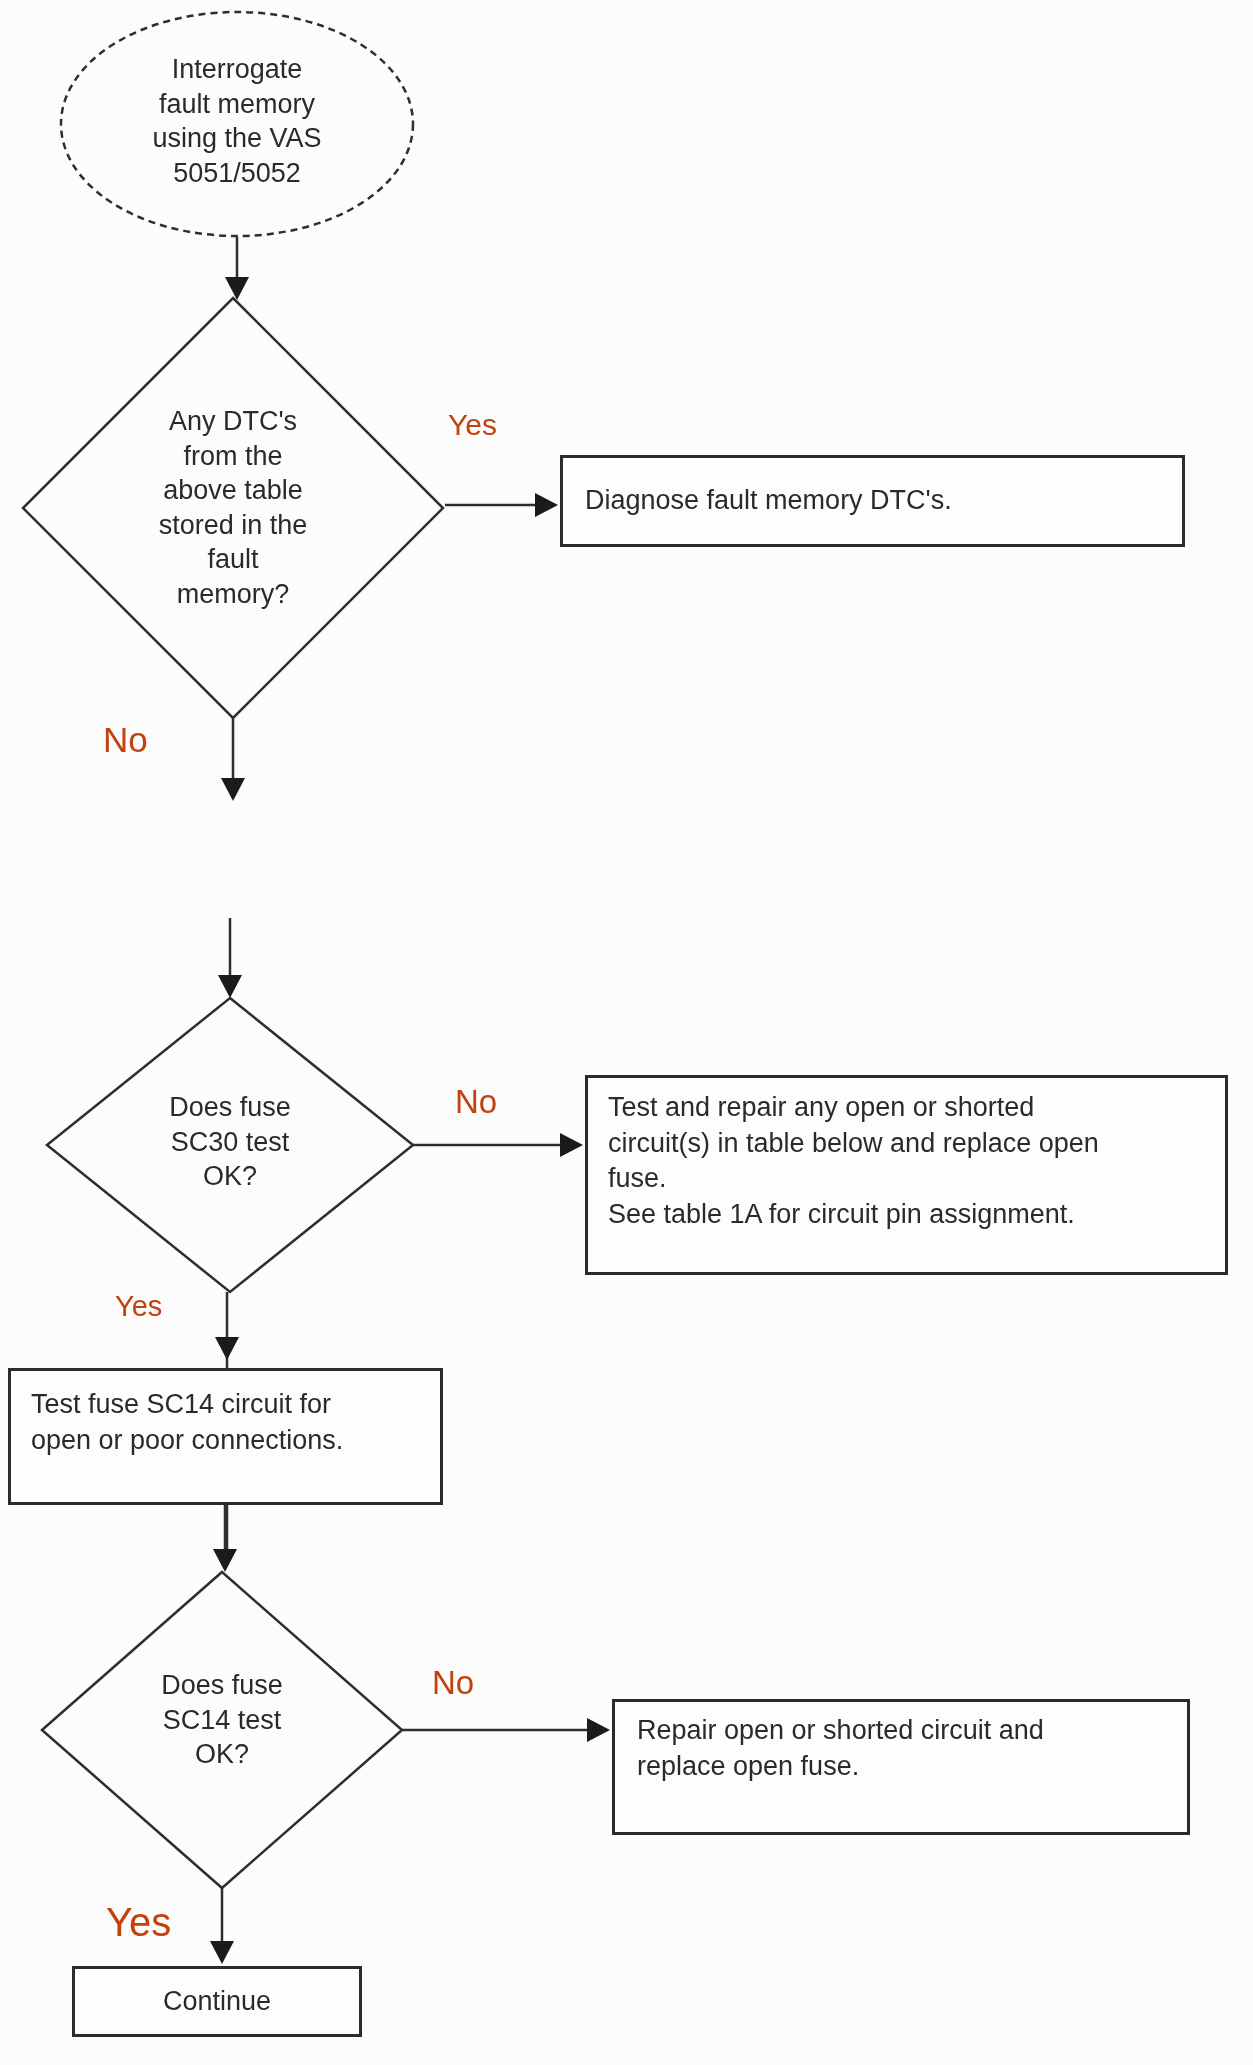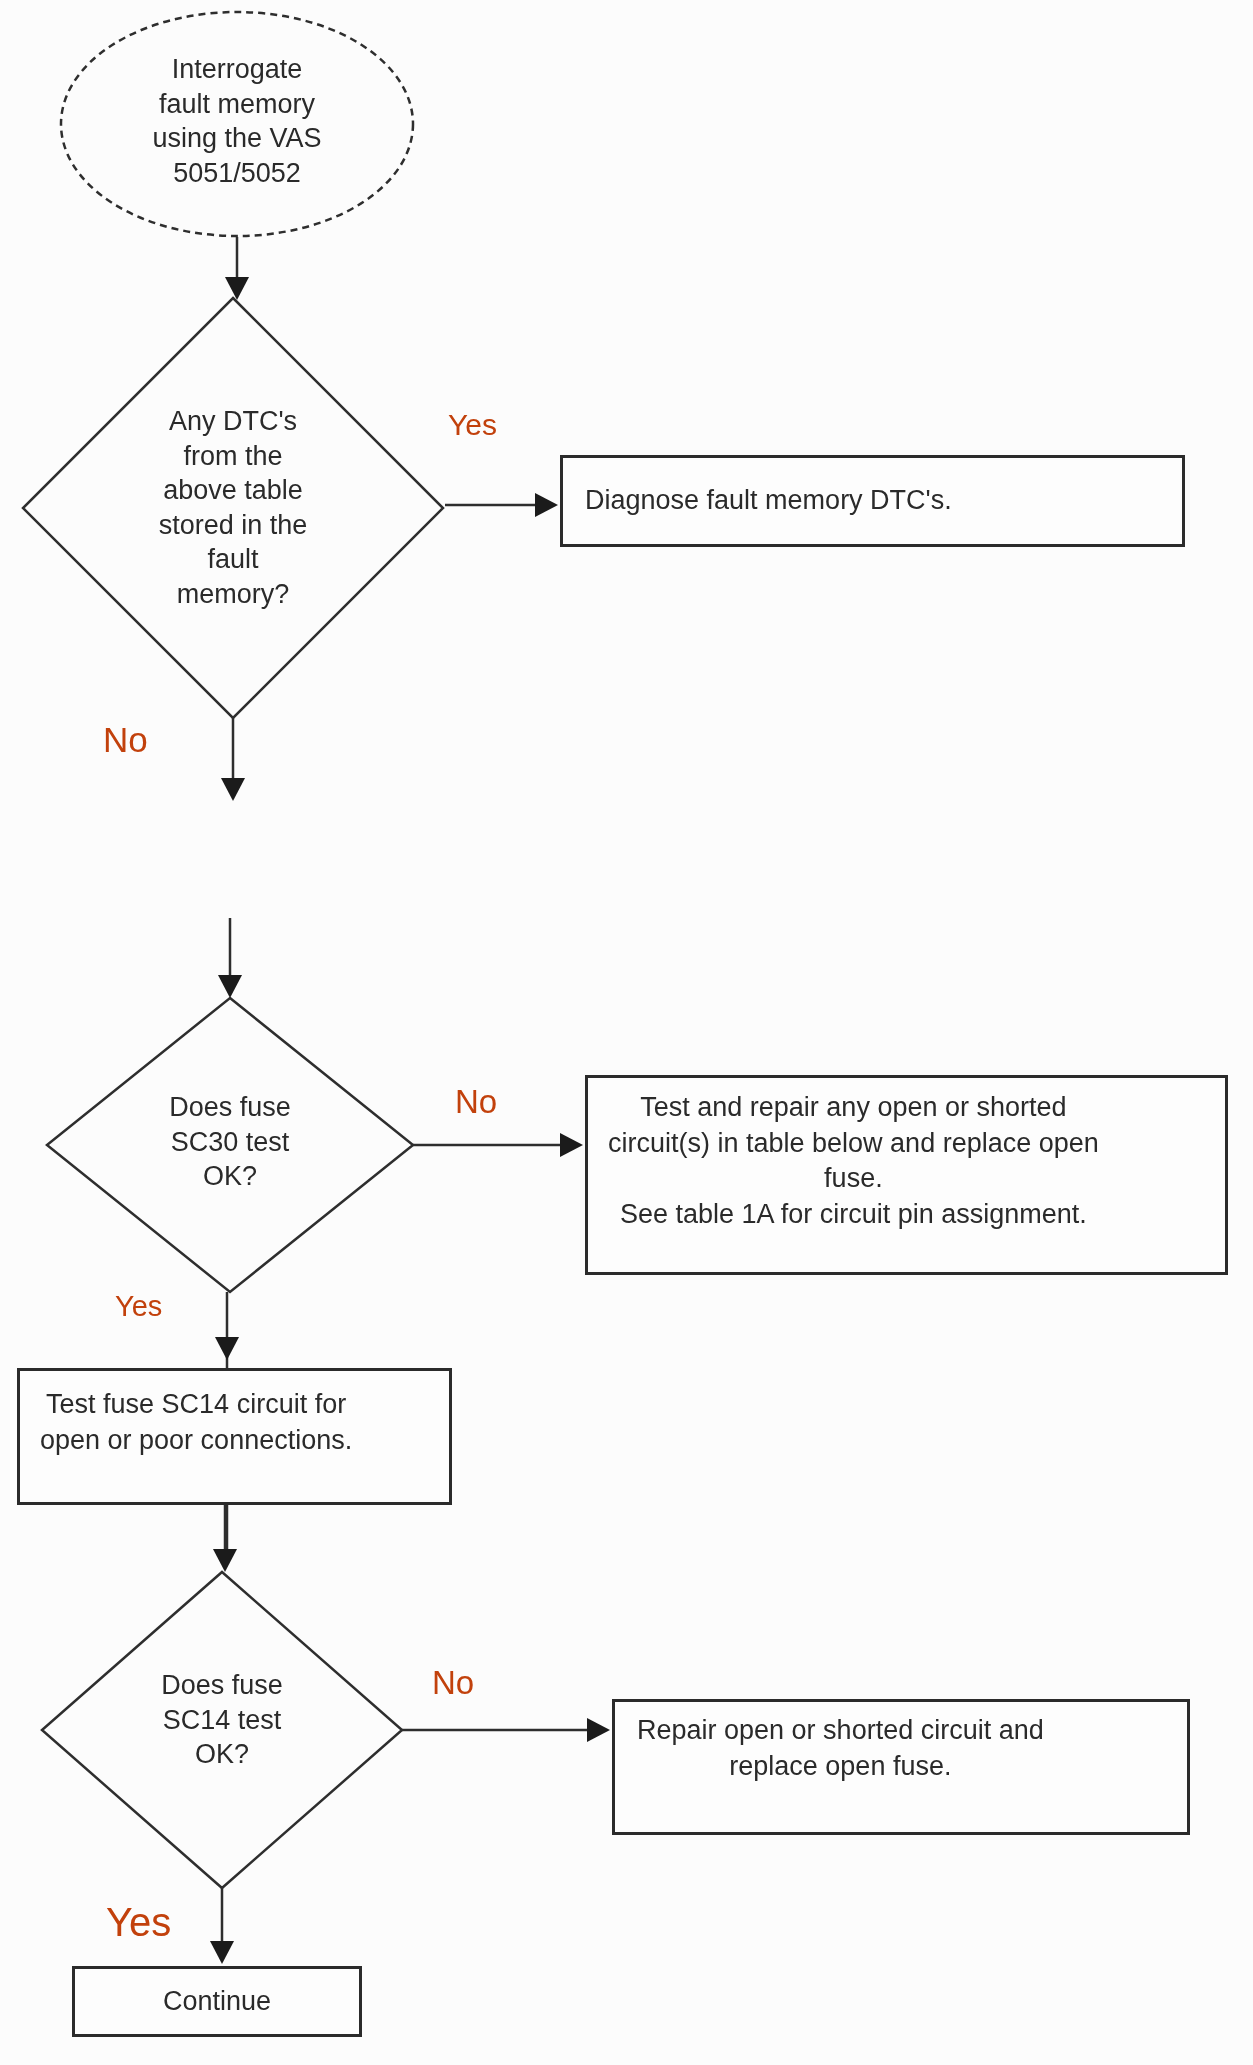--- a/index.html
+++ b/index.html
@@ -50,21 +50,20 @@
     box-sizing: border-box;
   }
   .v-center { align-items: center; }
   .v-top    { align-items: flex-start; margin-top: 32px; }
   .h-center { justify-content: center; }
   .box-text {
     white-space: pre-line;
     font-size: 27px;
     line-height: 1.32;
     color: #2a2a2a;
-    text-align: center;
   }
   .edge-label {
     position: absolute;
     color: #c2410c;
     font-size: 32px;
   }
   .lbl-yes1 { left: 448px; top: 408px; font-size: 30px; }
   .lbl-no1  { left: 103px; top: 720px; font-size: 35px; }
   .lbl-no2  { left: 455px; top: 1083px; font-size: 33px; }
   .lbl-yes2 { left: 115px; top: 1290px; font-size: 29px; }
@@ -72,21 +71,21 @@
   .lbl-yes3 { left: 106px; top: 1900px; font-size: 40px; }
 
   .start-label { left: 97px;  top: 52px;   width: 280px; }
   .d1-label    { left: 103px; top: 404px;  width: 260px; }
   .d2-label    { left: 120px; top: 1090px; width: 220px; }
   .d3-label    { left: 112px; top: 1668px; width: 220px; }
 
   .box-diagnose { left: 560px; top: 455px;  width: 625px; height: 92px;  padding-left: 22px; }
   .box-sc30     { left: 17px;  top: 807px;  width: 436px; height: 111px; padding-left: 20px; }
   .box-repair2  { left: 585px; top: 1043px; width: 643px; height: 200px; padding: 12px 16px 0 20px; }
-  .box-sc14     { left: 8px;   top: 1368px; width: 435px; height: 137px; padding-left: 20px; padding-bottom: 28px; margin-left: 9px; }
+  .box-sc14     { left: 8px;   top: 1368px; width: 435px; height: 137px; padding-left: 20px; padding-bottom: 28px; }
   .box-repair3  { left: 612px; top: 1667px; width: 578px; height: 136px; padding: 11px 16px 0 22px; }
   .box-continue { left: 72px;  top: 1966px; width: 290px; height: 71px; }
 </style>
 </head>
 <body>
 
 <div id="canvas">
 
   <svg id="shape-layer" viewBox="0 0 1253 2065" xmlns="http://www.w3.org/2000/svg">
 

